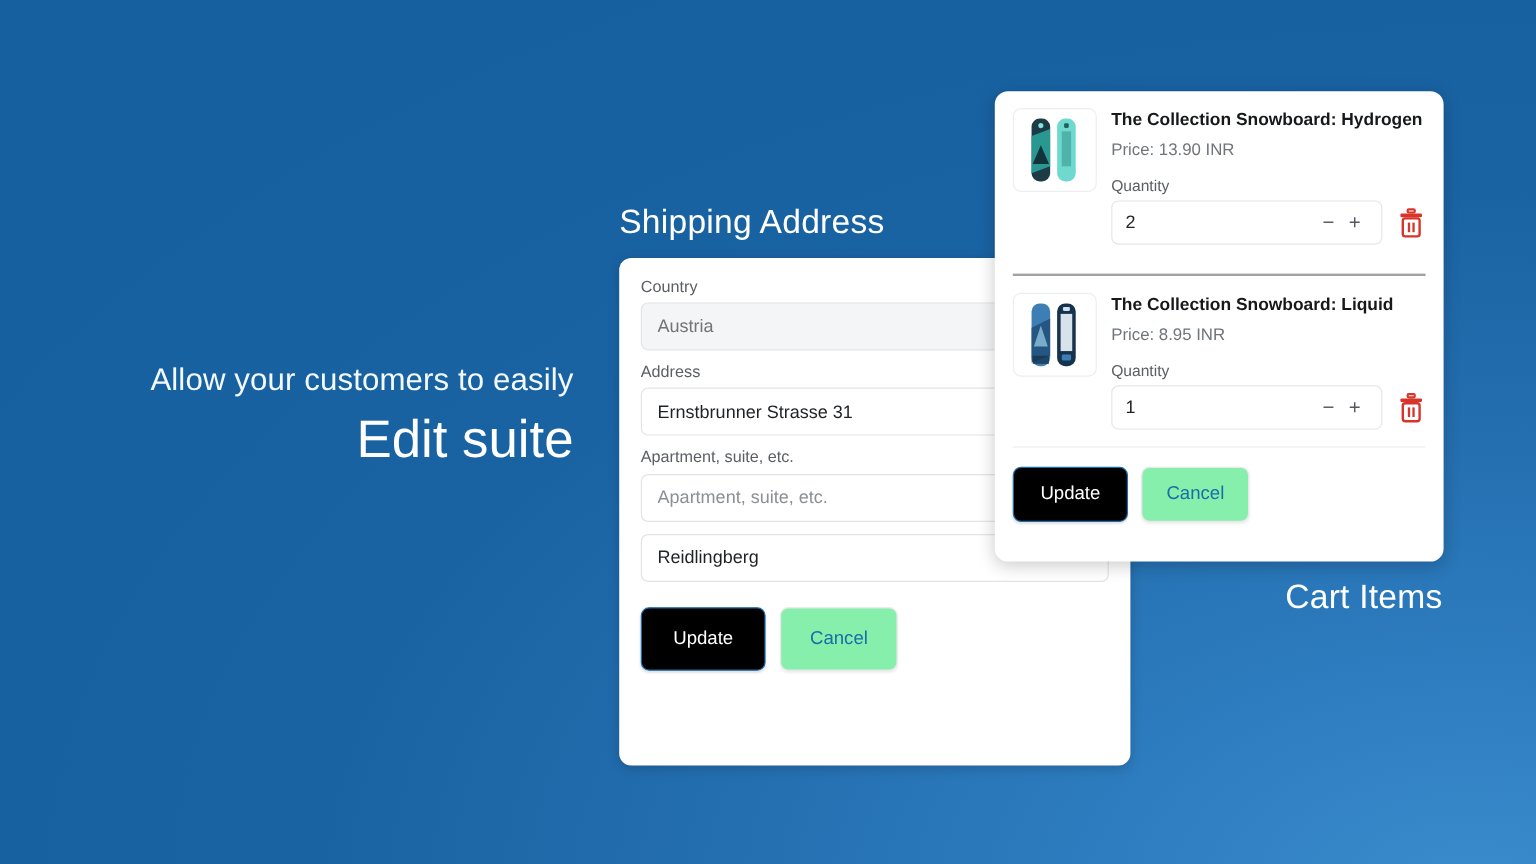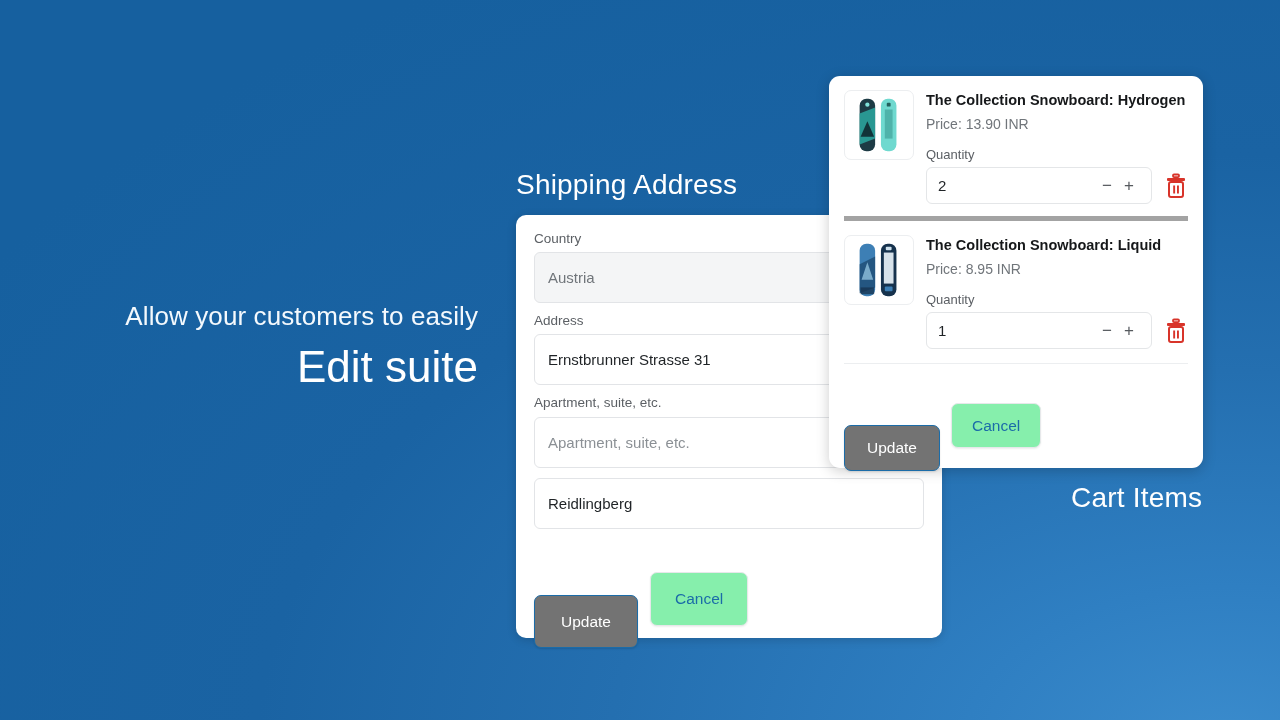--- a/index.html
+++ b/index.html
@@ -64,21 +64,21 @@
   }
   .field { margin-bottom: 10px; }
   .field-label {
     font-size: 13.5px;
     color: #5c6065;
     margin-bottom: 5px;
     line-height: 1.2;
   }
   .field-input {
     width: 100%;
-    height: 51px;
+    height: 40px;
     border: 1px solid #e2e4e7;
     border-radius: 6px;
     background: #ffffff;
     font-family: "Liberation Sans", sans-serif;
     font-size: 15px;
     color: #1f2326;
     padding: 0 13px;
     outline: none;
   }
   .field-input.disabled {
@@ -97,26 +97,25 @@
   
   .btn {
     font-family: "Liberation Sans", sans-serif;
     font-size: 15.5px;
     border-radius: 7px;
     cursor: pointer;
     line-height: 1;
     white-space: nowrap;
   }
   .btn-primary {
-    background: #737373;
+    background: #000000;
     color: #ffffff;
     border: 1px solid #1b6ca8;
     padding: 18px 26px;
     box-shadow: 0 1px 2px rgba(0,0,0,0.12);
-    margin-top: 45px;
   }
   .btn-secondary {
     background: #86efac;
     color: #1b6ca8;
     border: 1px solid #e6e8ea;
     padding: 18px 24px;
     box-shadow: 0 1px 2px rgba(0,0,0,0.07);
   }
   .cart-actions .btn-primary { padding: 14px 22px; }
   .cart-actions .btn-secondary { padding: 14px 20px; }
@@ -130,22 +129,23 @@
     border-radius: 11px;
     box-shadow: 0 3px 14px rgba(0,0,0,0.20);
     padding: 14px 15px 0 15px;
   }
   .cart-item {
     display: flex;
     gap: 12px;
     padding-bottom: 12px;
   }
   .cart-item + .cart-item {
-    border-top: 5px solid #a3a3a3;
+    border-top: 2px solid #a3a3a3;
     padding-top: 14px;
+    margin-top: 12px;
   }
   .thumb {
     width: 70px; height: 70px;
     flex: 0 0 70px;
     border: 1px solid #eceef0;
     border-radius: 7px;
     background: #ffffff;
     padding: 3px;
     overflow: hidden;
   }

